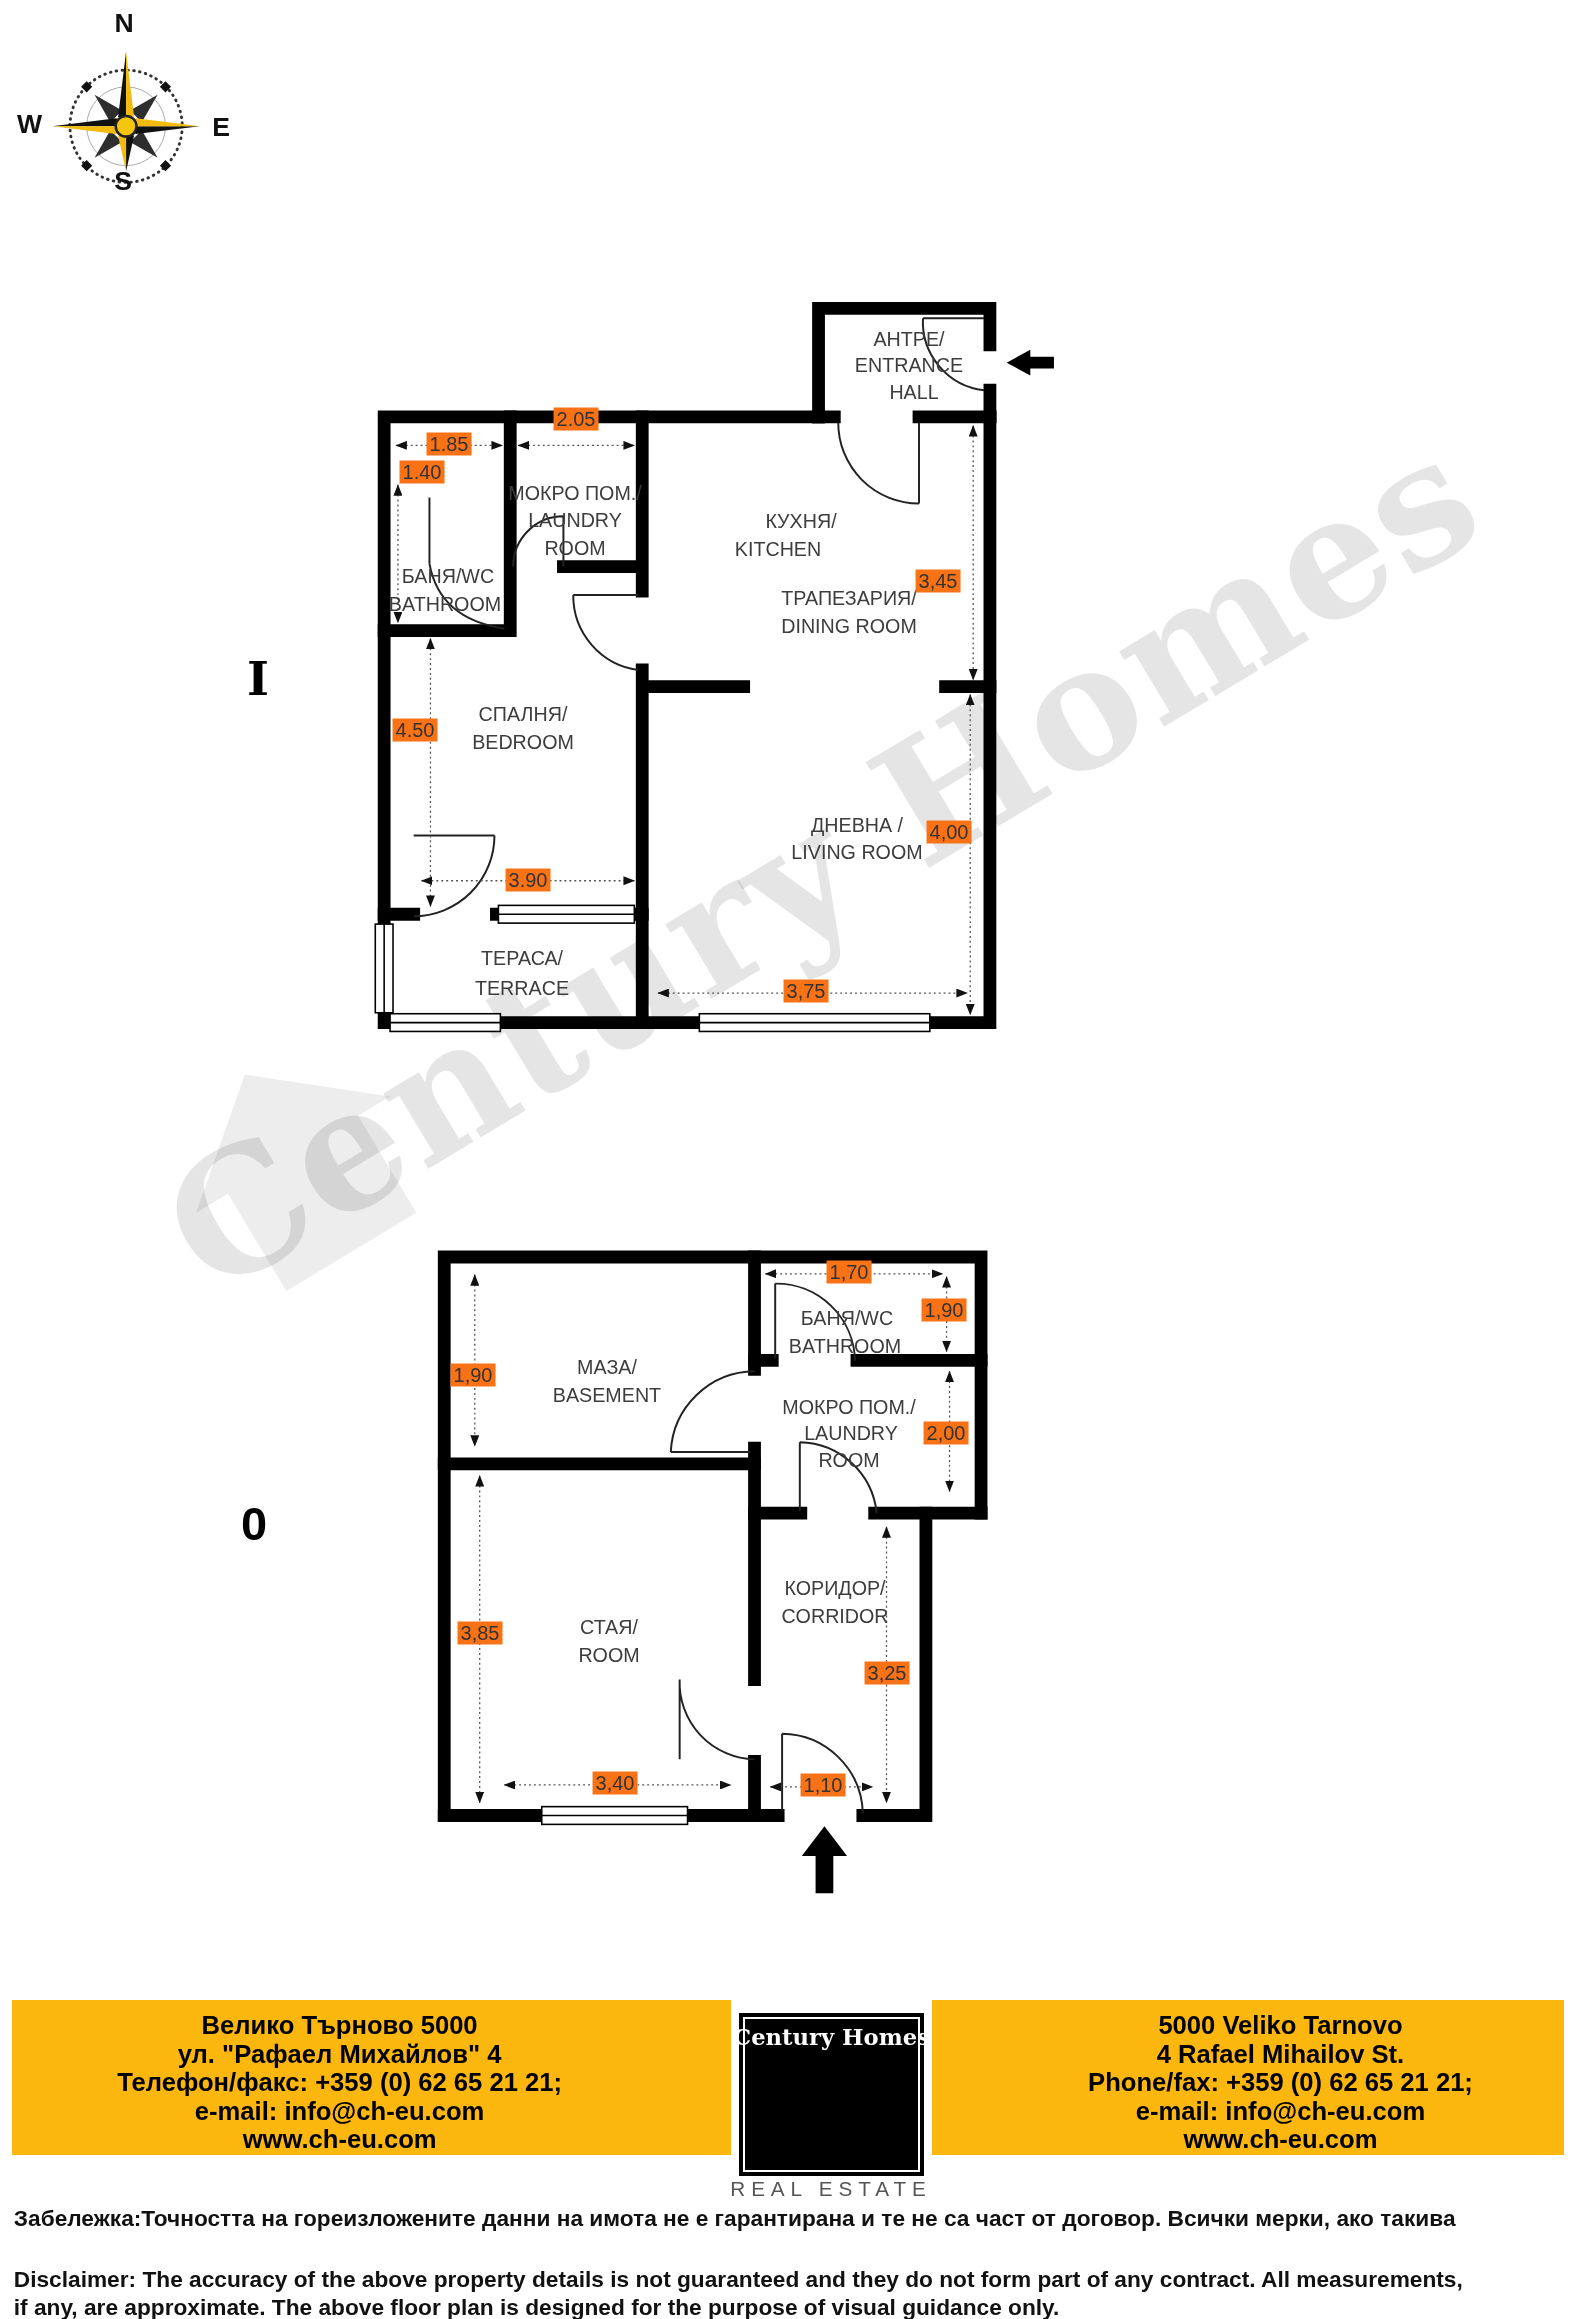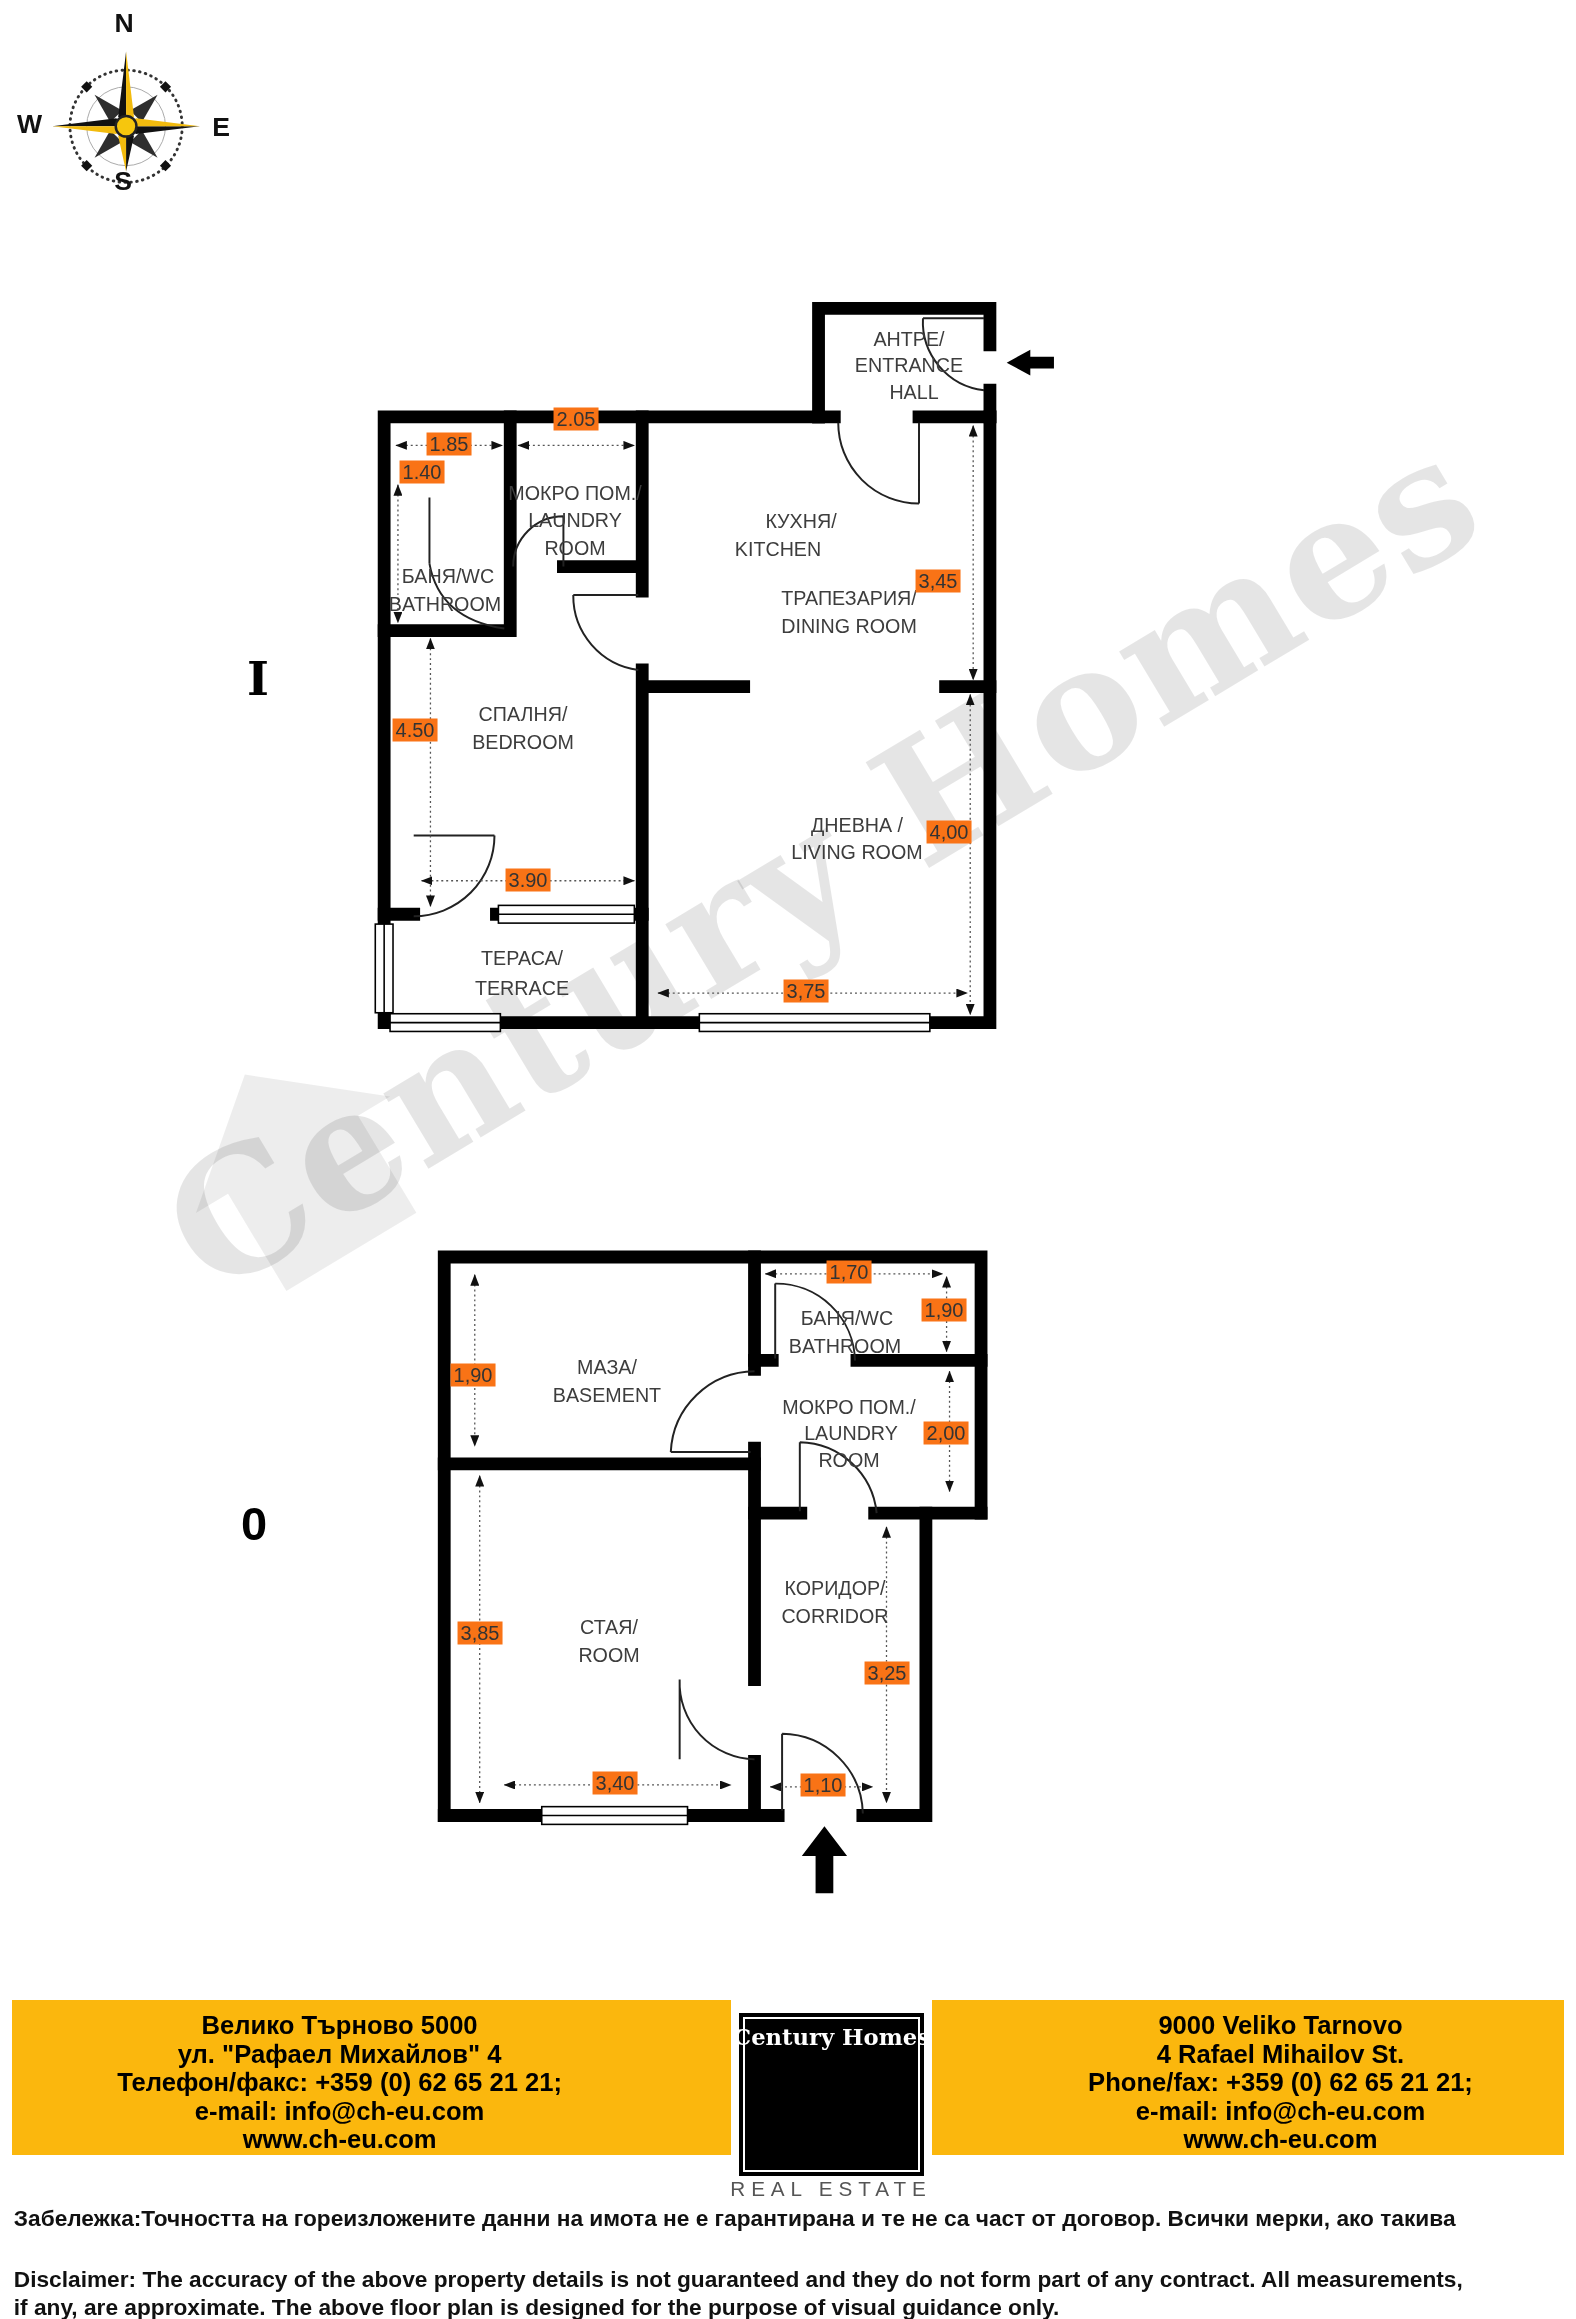--- a/index.html
+++ b/index.html
@@ -243,21 +243,21 @@
     <span>www.ch-eu.com</span>
   </div>
 
   <div class="logo-black">
     <div class="logo-inner"></div>
     <span class="logo-title">Century Homes</span>
   </div>
   <span class="realestate">REAL ESTATE</span>
 
   <div class="fcol" style="left:1034px;top:2011px;width:493px;">
-    <span>9000 Veliko Tarnovo</span>
+    <span>5000 Veliko Tarnovo</span>
     <span>4 Rafael Mihailov St.</span>
     <span>Phone/fax: +359 (0) 62 65 21 21;</span>
     <span>e-mail: info@ch-eu.com</span>
     <span>www.ch-eu.com</span>
   </div>
 
   <div class="disc" style="top:2205px;">
     <span style="display:block;">Забележка:Точността на гореизложените данни на имота не е гарантирана и те не са част от договор. Всички мерки, ако такива</span>
   </div>
   <div class="disc" style="top:2266px;">

